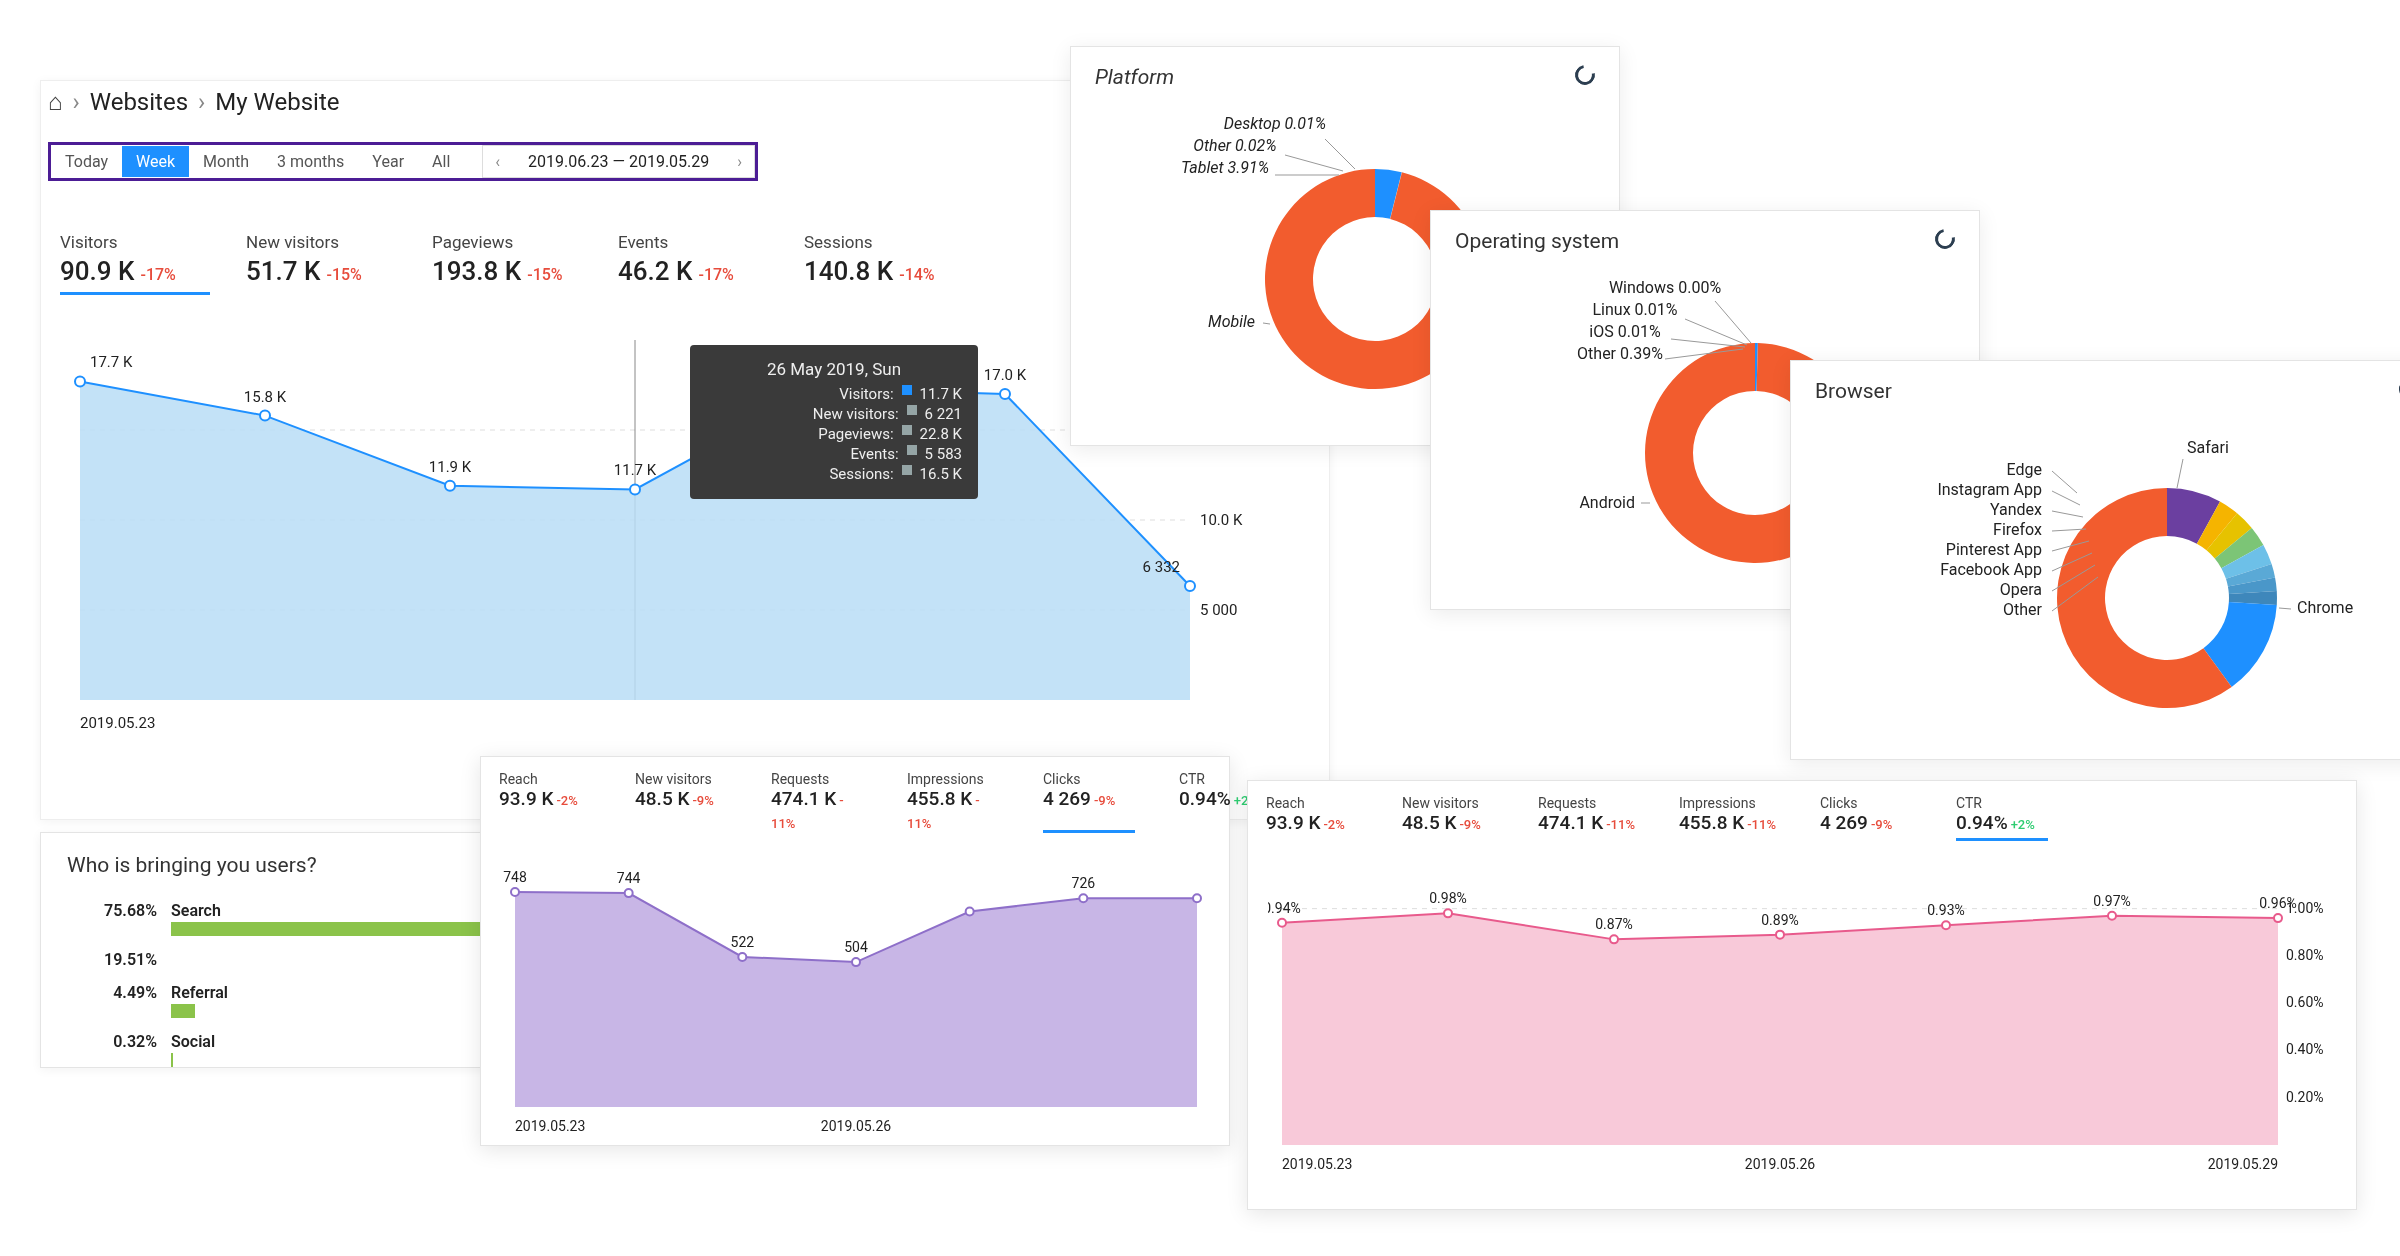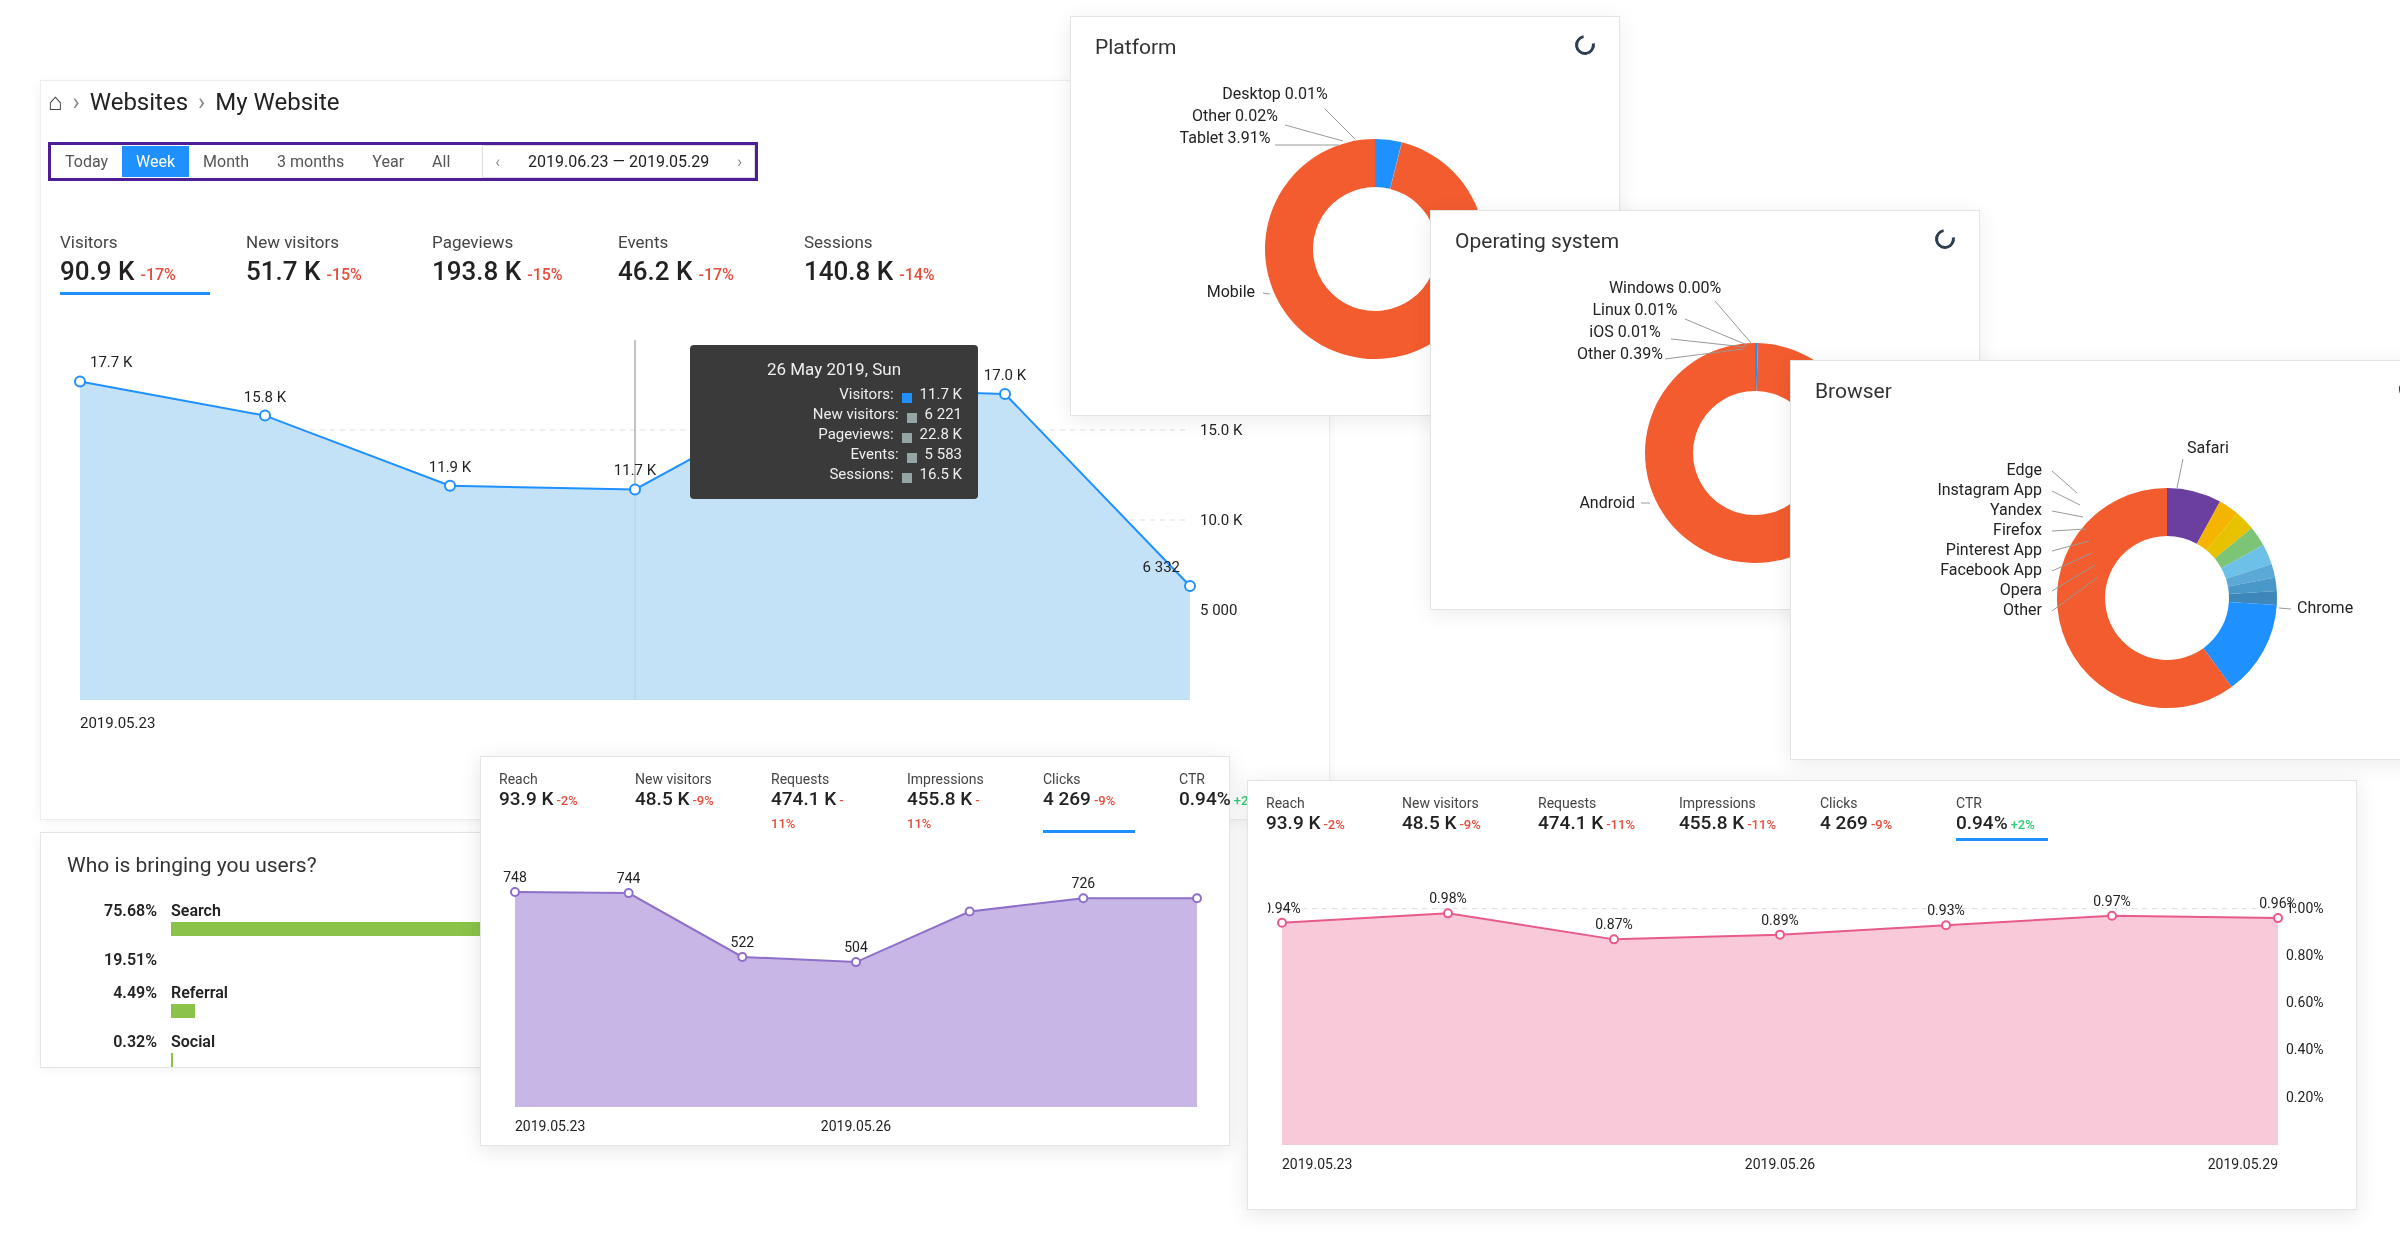--- a/index.html
+++ b/index.html
@@ -28,21 +28,21 @@
   .delta.pos{ color:#2ecc71; }
   .metric.active{ border-bottom:3px solid #1e90ff; padding-bottom:6px;}
 
   .visitors-chart { position:absolute; left:60px; top:320px; width:1220px; height:440px; }
   .visitors-chart svg { width:100%; height:100%; }
   .axis-text { font-size:15px; fill:#222; }
   .grid-line { stroke:#ddd; stroke-dasharray:5 5; }
 
   .tooltip { position:absolute; background:#3a3a3a; color:#eee; padding:14px 16px; border-radius:4px; font-size:16px; text-align:center; left:690px; top:345px; width:288px;}
   .tooltip .tt-title{font-size:17px; margin-bottom:6px;}
-  .tooltip .tt-row{display:flex; justify-content:flex-end; align-items:flex-end; gap:8px; font-size:15px; margin:2px 0;}
+  .tooltip .tt-row{display:flex; justify-content:flex-end; align-items:flex-start; gap:8px; font-size:15px; margin:2px 0;}
   .tooltip .tt-row .swatch{width:10px;height:10px;display:inline-block;}
 
   .who-panel { position:absolute; left:40px; top:832px; width:560px; height:236px; padding:20px 26px; }
   .who-panel .title{ font-size:21px; color:#333; margin-bottom:24px;}
   .who-row{ display:flex; align-items:flex-start; gap:14px; margin:8px 0 14px 0;}
   .who-row .pct{ width:90px; text-align:right; font-weight:600;}
   .who-row .col{ flex:1; }
   .who-row .name{ font-weight:600; margin-bottom:2px;}
   .who-row .bar{ height:14px; background:#8bc34a; }
 
@@ -198,21 +198,21 @@
       <div class="who-row">
         <div class="pct">0.32%</div>
     <div class="col">
           <div class="name">Social</div>
     <div class="bar" style="width:0.42%"></div>
         </div>
       </div>
     </div>
 </div>
 
-<div class="card donut-card" style="left:1070px; top:16px;">
+<div class="card donut-card" style="left:1070px; top:46px;font-style:italic;">
   <div class="title">Platform</div>
   <div class="reload"></div>
   <svg width="500" height="330" id="donut-platform">
       <path d="M280,80 A110,110 0 0 1 306.7529604524436,83.30286270461616 L295.0789413459228,129.86161352442002 A62,62 0 0 0 280,128 Z" fill="#1e90ff"></path>
       <path d="M306.7529604524436,83.30286270461616 A110,110 0 0 1 306.9540321715668,83.35348036764564 L295.19227267851943,129.89014347994572 A62,62 0 0 0 295.0789413459228,129.86161352442002 Z" fill="#9bb"></path>
       <path d="M306.9540321715668,83.35348036764564 A110,110 0 1 1 280,80 L280,128 A62,62 0 1 0 295.19227267851943,129.89014347994572 Z" fill="#f25c2e"></path>
       <text class="donut-labels" x="180" y="40" text-anchor="middle">Desktop 0.01%</text>
       <line x1="260" y1="80" x2="230" y2="50" stroke="#999" stroke-width="1"></line>
       <text class="donut-labels" x="140" y="62" text-anchor="middle">Other 0.02%</text>
       <line x1="248" y1="82" x2="190" y2="66" stroke="#999" stroke-width="1"></line>

